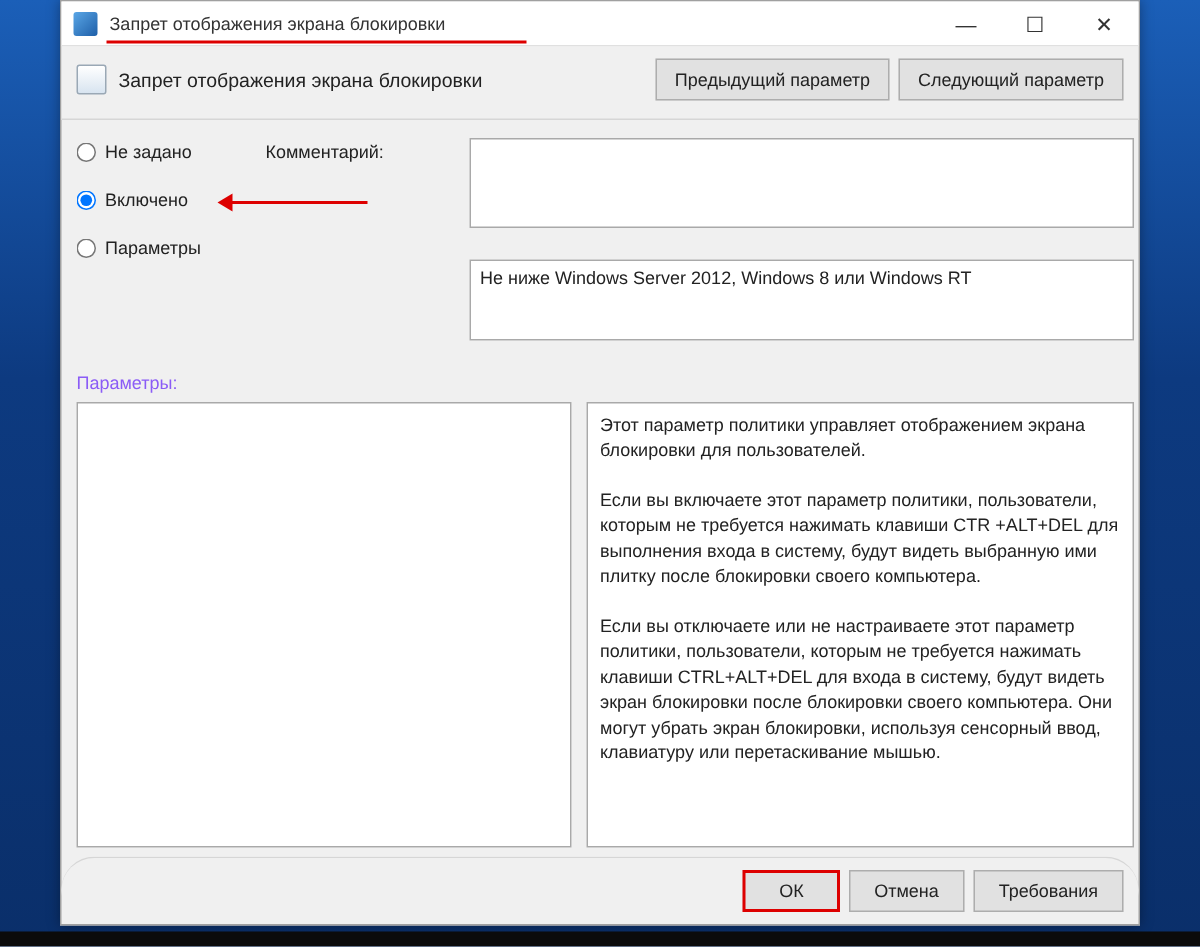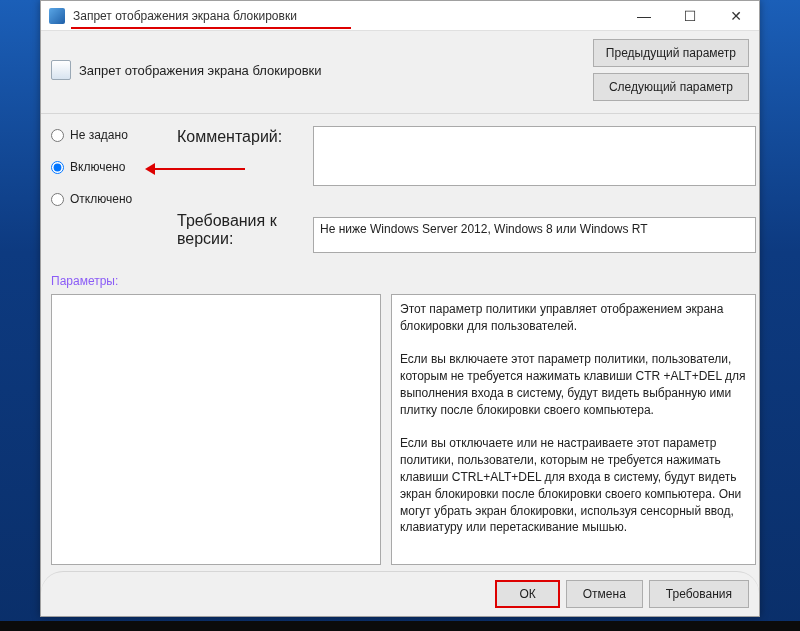--- a/index.html
+++ b/index.html
@@ -60,21 +60,21 @@
     border-bottom: 1px solid #d6d6d6;
     background: #f0f0f0;
   }
   .sub-icon {
     width: 20px; height: 20px; margin-right: 8px;
     border: 1px solid #9aa8b5;
     background: linear-gradient(#fff,#d8e4f0);
     border-radius: 2px;
   }
   .sub-title { font-size: 13px; color: #222; }
-  .sub-nav { margin-left: auto; display: flex; gap: 6px; flex-direction: column; }
+  .sub-nav { margin-left: auto; display: flex; gap: 6px; }
   .btn {
     background: #e1e1e1;
     border: 1px solid #adadad;
     padding: 6px 12px;
     font-size: 12px;
     color: #222;
     cursor: pointer;
   }
 
   .content {
@@ -106,31 +106,31 @@
   .red-arrow .shaft {
     position: absolute; top: 3px; left: 8px; right: 0; height: 2px; background: #d00;
   }
   .red-arrow .head {
     position: absolute; left: 0; top: -2px;
     width: 0; height: 0;
     border-top: 6px solid transparent;
     border-bottom: 6px solid transparent;
     border-right: 10px solid #d00;
   }
-  .fld-label { font-size: 16px; color: #222; padding-top: 2px; }
+  .fld-label { font-size: 12px; color: #222; padding-top: 2px; }
   .textbox {
     width: 100%; height: 60px;
     border: 1px solid #a9a9a9;
     background: #fff;
     font-size: 12px; color: #222;
     padding: 4px 6px;
     resize: none;
     font-family: inherit;
   }
-  .textbox.req { height: 36px; margin-top: 10px; }
+  .textbox.req { height: 54px; }
   .midlabels {
     display: grid;
     grid-template-columns: 330px 1fr;
     margin-top: 18px;
     font-size: 12px;
     color: #8b5cf6;
   }
   .panes {
     display: grid;
     grid-template-columns: 330px 1fr;
@@ -200,27 +200,26 @@
         <label class="radio radio-row">
           <input type="radio" name="state" checked="" style="">
           <span>Включено</span>
           <span class="red-arrow">
             <span class="head"></span>
               <span class="shaft"></span>
           </span>
         </label>
         <label class="radio radio-row">
           <input type="radio" name="state" style="">
-          <span>Отключено</span>
+          <span>Параметры</span>
         </label>
       </div>
 
       <div style="display:flex;flex-direction:column;gap:64px;">
         <div class="fld-label">Комментарий:</div>
-        <div class="fld-label">Требования к версии:</div>
       </div>
 
       <div style="display:flex;flex-direction:column;gap:18px;">
         <div class="scroll-wrap">
           <textarea class="textbox" readonly="" style=""></textarea>
         </div>
         <div class="scroll-wrap">
           <textarea class="textbox req" readonly="" style="">Не ниже Windows Server 2012, Windows 8 или Windows RT</textarea>
         </div>
       </div>

